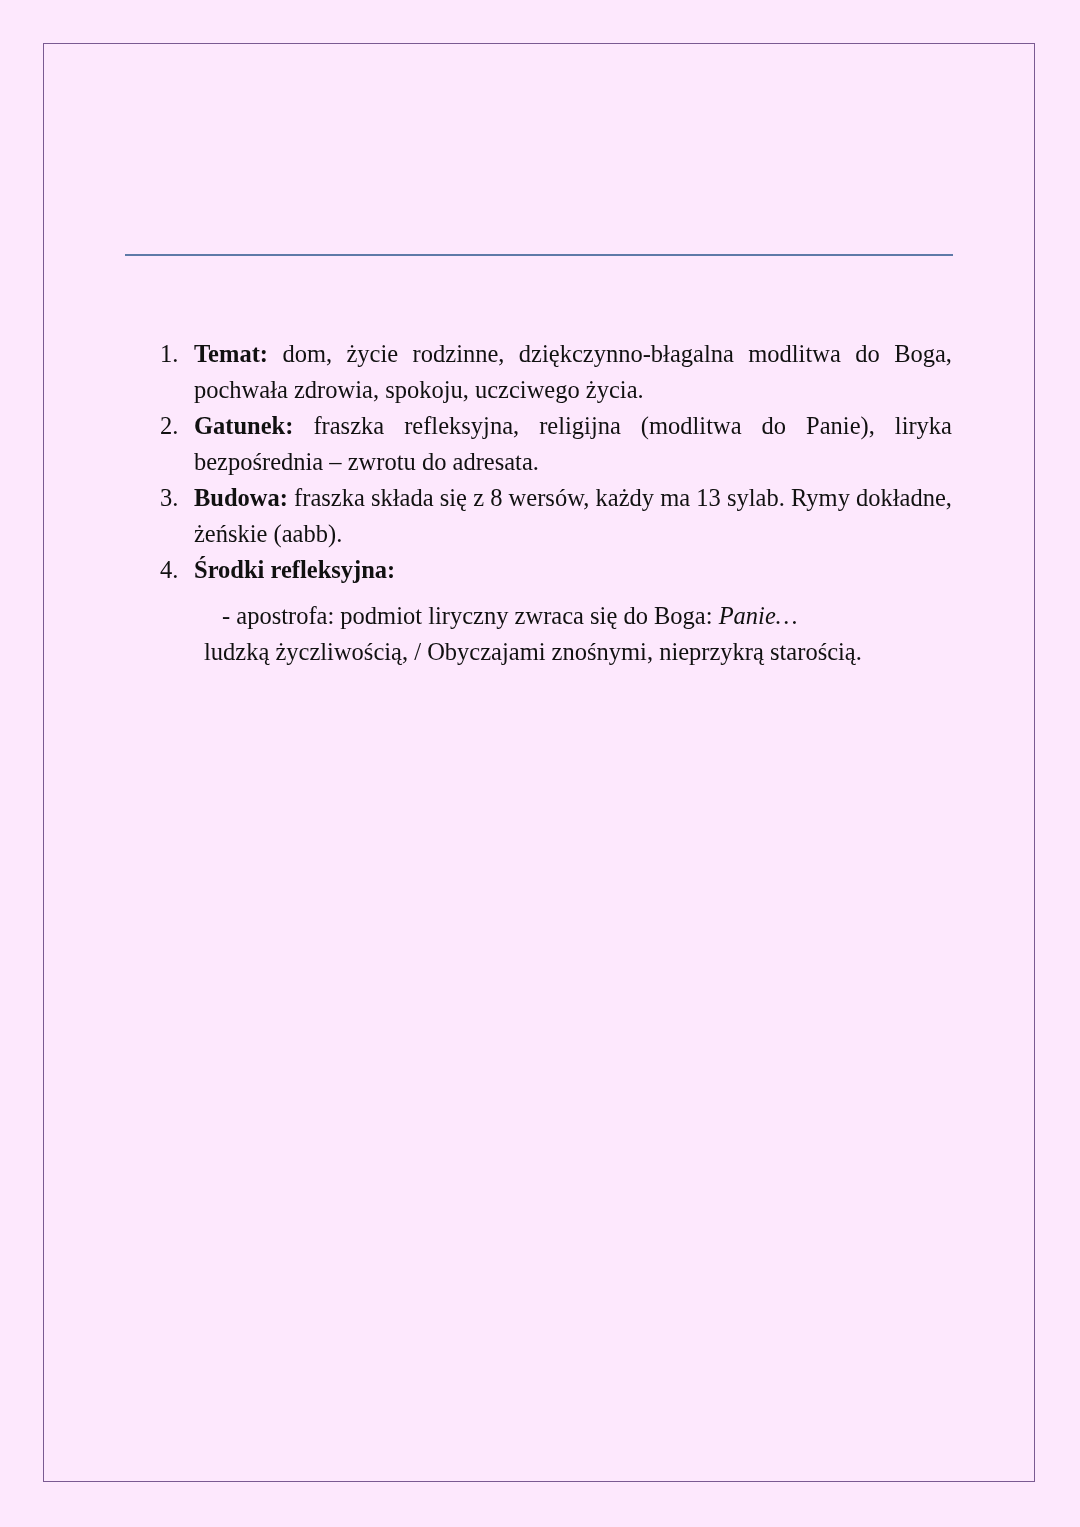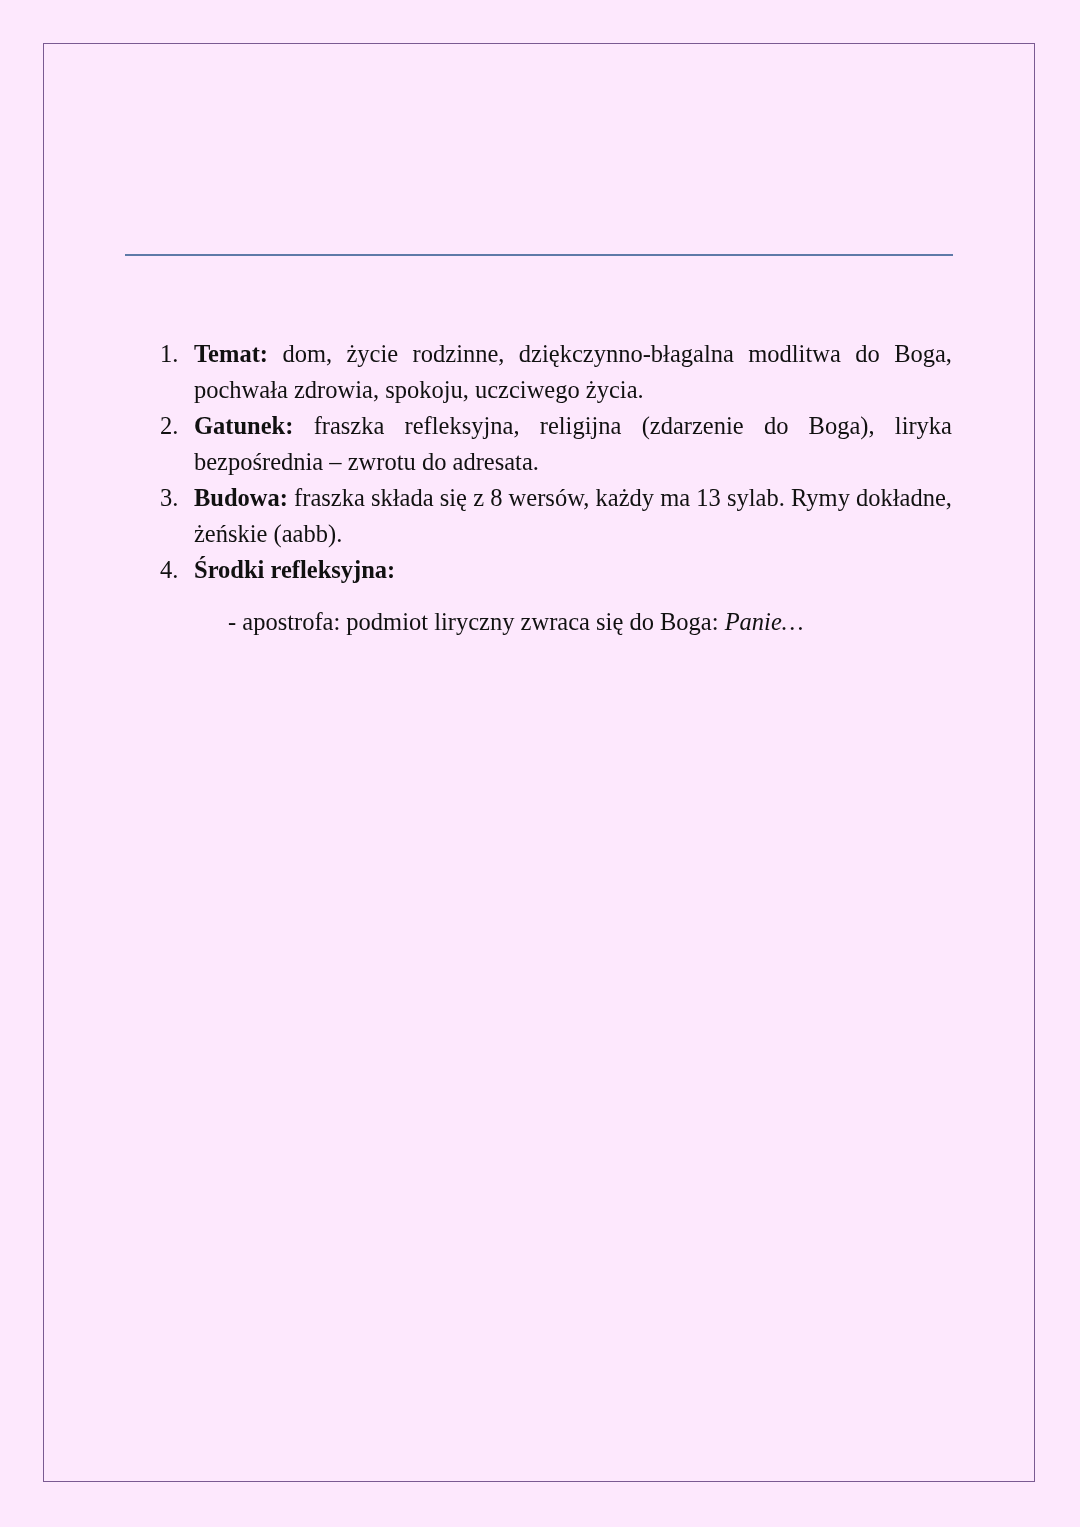--- a/index.html
+++ b/index.html
@@ -62,21 +62,21 @@
     }
     .item-num {
       position: absolute;
       left: 0;
       top: 0;
     }
     .item-label {
       font-weight: bold;
     }
     .sub-list {
-      margin: 16px;
+      margin: 10px;
       padding: 0;
     }
     .sub-item {
       padding-left: 18px;
       text-align: left;
     }
     .sub-item.cont {
       padding-left: 0;
     }
     .italic {
@@ -92,28 +92,29 @@
 </div>
 <div class="title-rule"></div>
 
 <div class="content">
   <div class="item">
     <span class="item-num">1.</span>
     <span class="item-label">Temat:</span><span> dom, życie rodzinne, dziękczynno-błagalna modlitwa do Boga, pochwała zdrowia, spokoju, uczciwego życia.</span>
   </div>
   <div class="item">
     <span class="item-num">2.</span>
-    <span class="item-label">Gatunek:</span><span> fraszka refleksyjna, religijna (zdarzenie do Boga), liryka bezpośrednia – zwrotu do adresata.</span>
+    <span class="item-label">Gatunek:</span><span> fraszka refleksyjna, religijna (modlitwa do Panie), liryka bezpośrednia – zwrotu do adresata.</span>
   </div>
   <div class="item">
     <span class="item-num">3.</span>
     <span class="item-label">Budowa:</span><span> fraszka składa się z 8 wersów, każdy ma 13 sylab. Rymy dokładne, żeńskie (aabb).</span>
   </div>
   <div class="item">
     <span class="item-num">4.</span>
     <span class="item-label">Środki refleksyjna:</span>
     <div class="sub-list">
       <div class="sub-item">
         <span>- apostrofa: podmiot liryczny zwraca się do Boga: </span><span class="italic">Panie…</span>
       </div>
+      <div class="sub-item cont">ludzką życzliwością, / Obyczajami znośnymi, nieprzykrą starością.</div>
     </div>
   </div>
 </div>
 
 </body></html>

